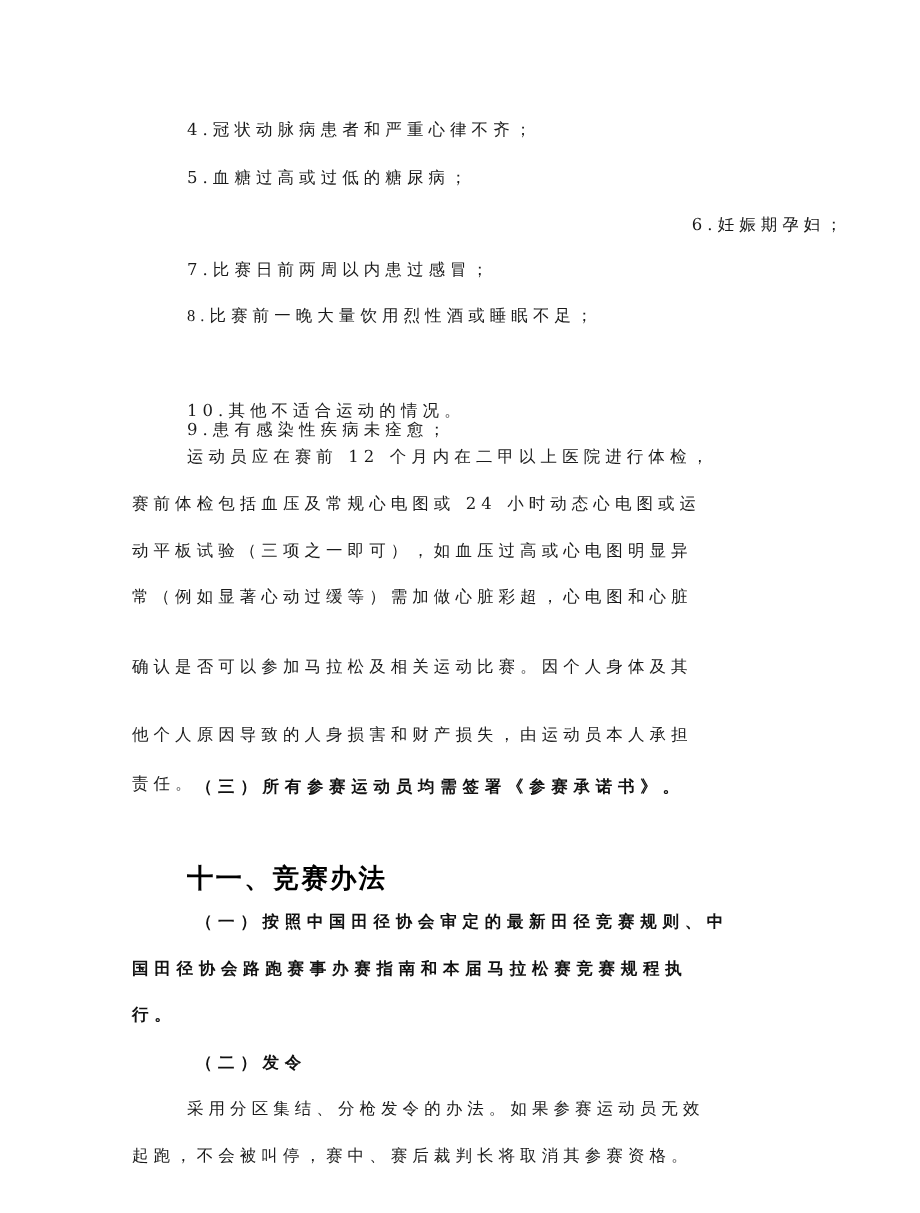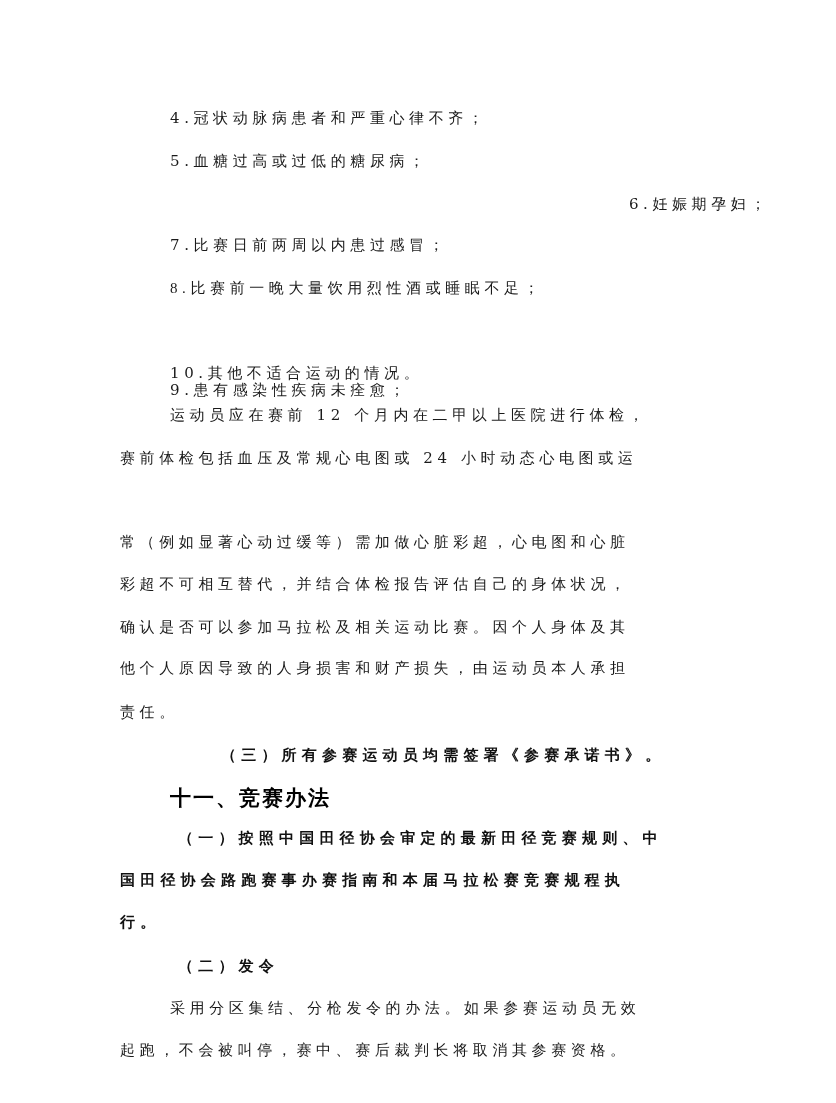--- a/index.html
+++ b/index.html
@@ -38,47 +38,47 @@
     .line.indent2 { left: 178px; }
     .line.kai {
       font-family: "DejaVu Serif", "Liberation Serif", serif;
       font-weight: 600;
       color: #111111;
       letter-spacing: 5.2px;
     }
     .line.heading {
       font-family: "DejaVu Sans", "Liberation Sans", sans-serif;
       font-weight: 700;
-      font-size: 21px;
+      font-size: 24px;
       letter-spacing: 2px;
       color: #000000;
     }
   </style>
 </head>
 <body>
 
 <div class="page">
 
   <div class="line indent" style="top:103px;">4.冠状动脉病患者和严重心律不齐；</div>
   <div class="line indent" style="top:146px;">5.血糖过高或过低的糖尿病；</div>
   <div class="line indent" style="top:189px;text-align:right;">6.妊娠期孕妇；</div>
   <div class="line indent" style="top:230px;">7.比赛日前两周以内患过感冒；</div>
   <div class="line indent" style="top:273px;font-family:Liberation Serif, serif;">8.比赛前一晚大量饮用烈性酒或睡眠不足；</div>
   <div class="line indent" style="top:327px;margin-top:48px;">9.患有感染性疾病未痊愈；</div>
   <div class="line indent" style="top:358px;">10.其他不适合运动的情况。</div>
 
   <div class="line indent" style="top:400px;">运动员应在赛前 12 个月内在二甲以上医院进行体检，</div>
   <div class="line" style="top:443px;">赛前体检包括血压及常规心电图或 24 小时动态心电图或运</div>
+  <div class="line" style="top:485px;">动平板试验（三项之一即可），如血压过高或心电图明显异</div>
   <div class="line" style="top:527px;">常（例如显著心动过缓等）需加做心脏彩超，心电图和心脏</div>
-  <div class="line" style="top:569px;">彩超不可相互替代，并结合体检报告评估自己的身体状况，</div>
-  <div class="line" style="top:612px;font-family:Liberation Serif, serif;">确认是否可以参加马拉松及相关运动比赛。因个人身体及其</div>
+  <div class="line" style="top:592px;font-family:Liberation Serif, serif;">确认是否可以参加马拉松及相关运动比赛。因个人身体及其</div>
   <div class="line" style="top:653px;">他个人原因导致的人身损害和财产损失，由运动员本人承担</div>
   <div class="line" style="top:697px;">责任。</div>
 
-  <div class="line indent2 kai" style="top:740px;margin-left:43px;">（三）所有参赛运动员均需签署《参赛承诺书》。</div>
+  <div class="line indent2 kai" style="top:700px;">（三）所有参赛运动员均需签署《参赛承诺书》。</div>
 
   <div class="line indent heading" style="top:783px;">十一、竞赛办法</div>
 
   <div class="line indent2 kai" style="top:823px;">（一）按照中国田径协会审定的最新田径竞赛规则、中</div>
   <div class="line kai" style="top:865px;">国田径协会路跑赛事办赛指南和本届马拉松赛竞赛规程执</div>
   <div class="line kai" style="top:907px;">行。</div>
 
   <div class="line indent2 kai" style="top:951px;">（二）发令</div>
   <div class="line indent" style="top:993px;">采用分区集结、分枪发令的办法。如果参赛运动员无效</div>
   <div class="line" style="top:1035px;">起跑，不会被叫停，赛中、赛后裁判长将取消其参赛资格。</div>

